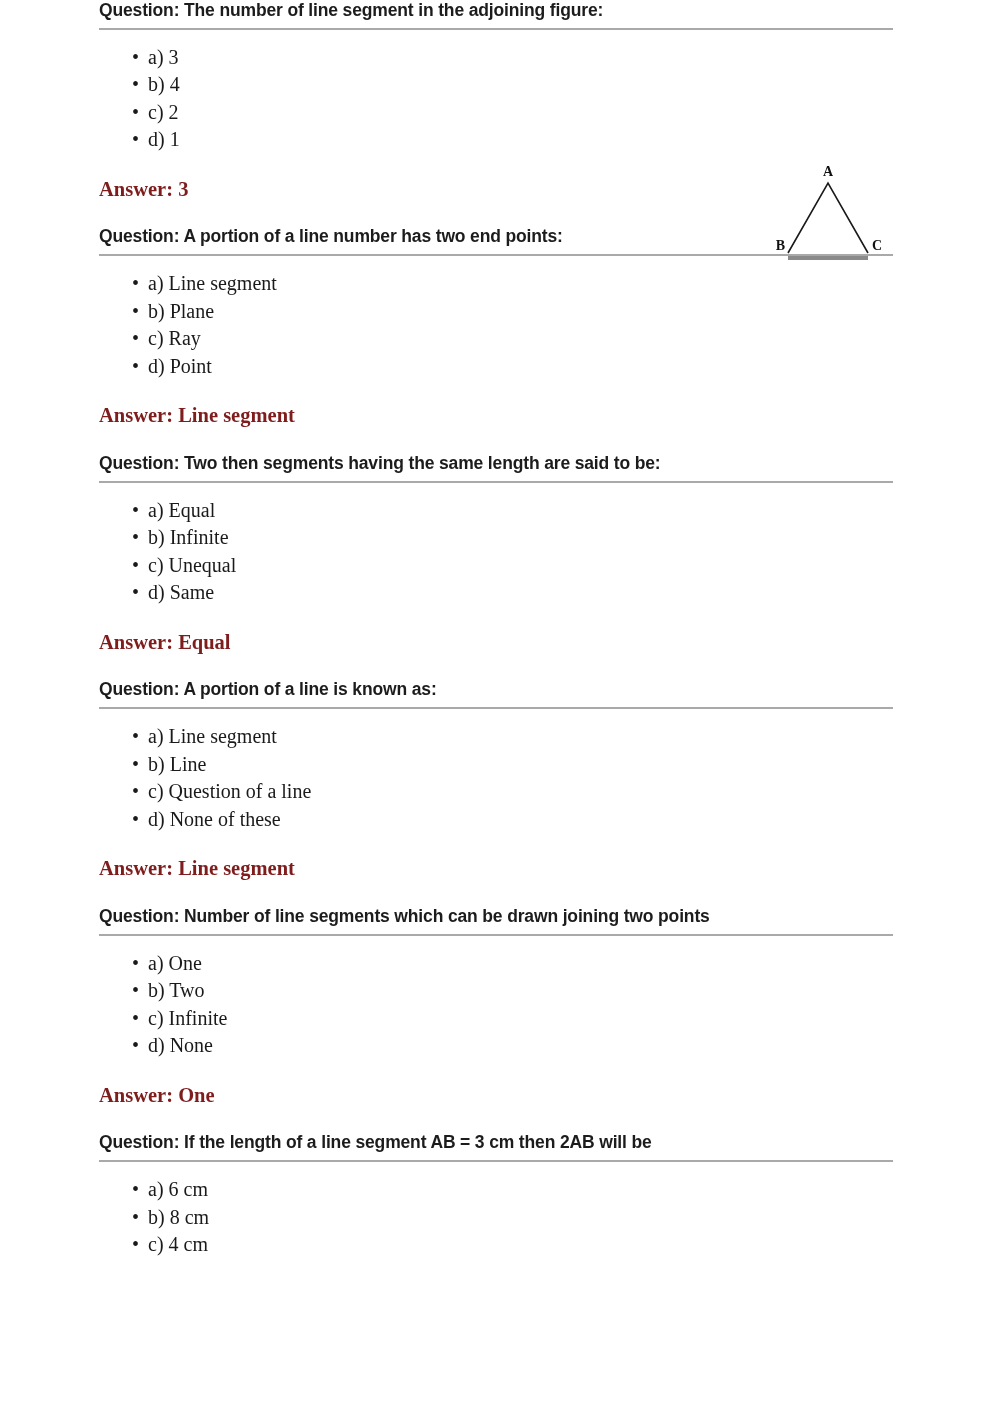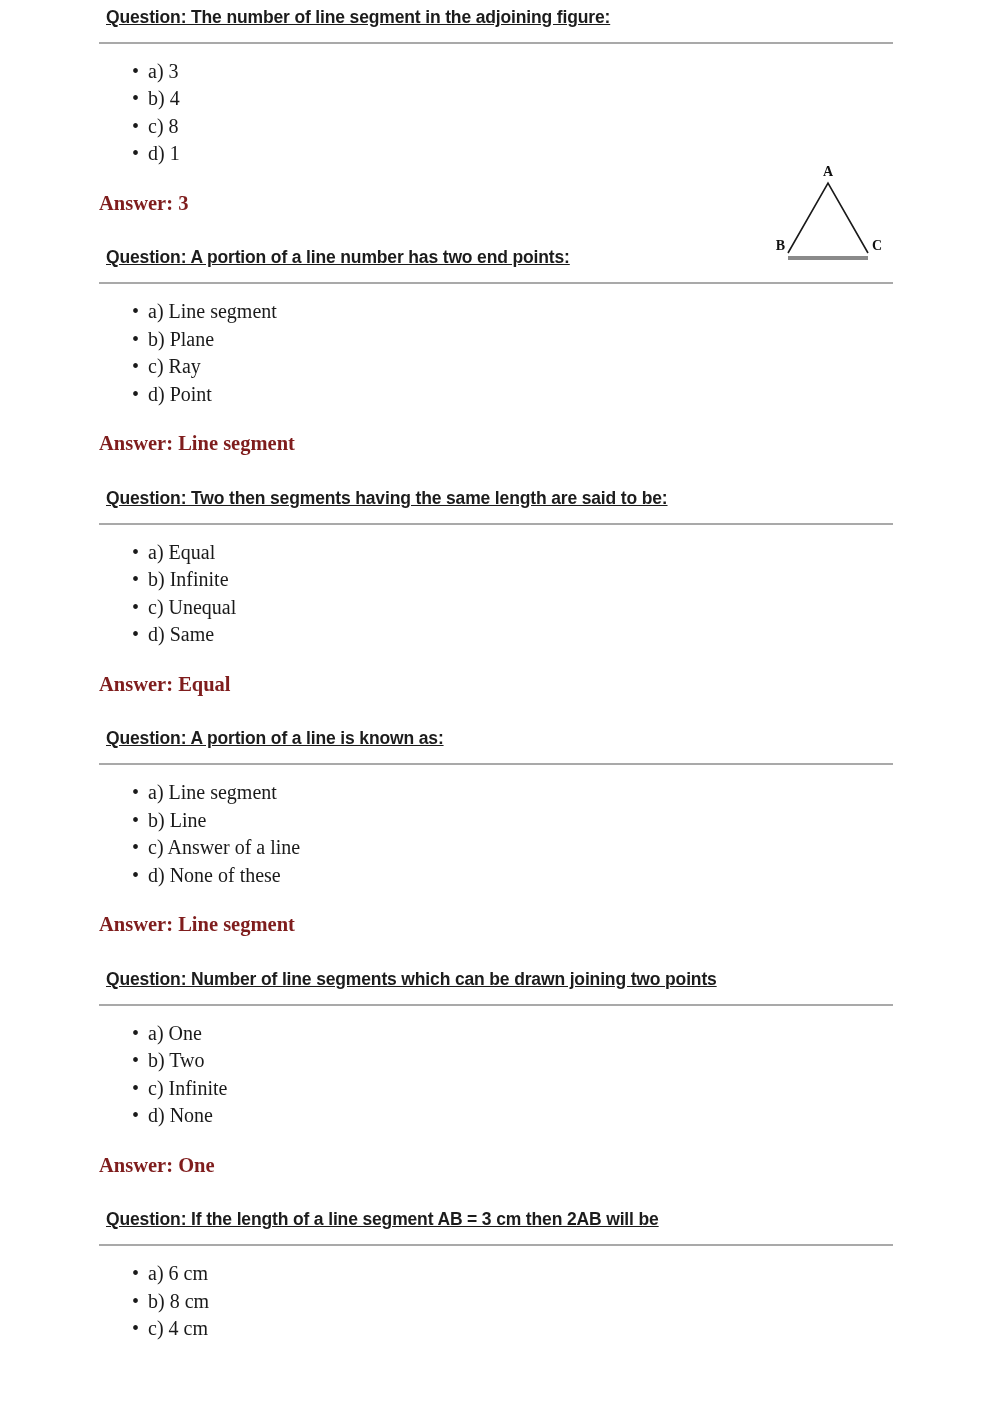--- a/index.html
+++ b/index.html
@@ -29,23 +29,22 @@
     margin: 0;
   }
 
   .question-heading {
     font-family: "Liberation Sans", "DejaVu Sans", sans-serif;
     font-weight: bold;
     font-size: 17.5px;
     line-height: 1.25;
     color: #1c1c1c;
     letter-spacing: -0.15px;
-    margin: 7px;
+    margin: 0;
     padding: 0 0 6px 0;
-    text-decoration: underline;
   }
 
   .q-rule {
     border: 0;
     border-top: 2px solid #a9a9a9;
     margin: 0 0 0 0;
     height: 0;
     width: 100%;
   }
 
@@ -108,21 +107,21 @@
 <body>
 
 <div class="page">
   <div id="blocks-root">
       <div class="qa-block">
         <div class="question-heading">Question: The number of line segment in the adjoining figure:</div>
         <hr class="q-rule">
         <ul class="options">
           <li><span class="bullet">•</span><span>a) 3</span></li>
           <li><span class="bullet">•</span><span>b) 4</span></li>
-          <li><span class="bullet">•</span><span>c) 8</span></li>
+          <li><span class="bullet">•</span><span>c) 2</span></li>
           <li><span class="bullet">•</span><span>d) 1</span></li>
         </ul>
         <div class="answer-line">Answer: 3</div>
       </div>
       <div class="block-gap"></div>
       <div class="qa-block">
         <div class="question-heading">Question: A portion of a line number has two end points:</div>
         <hr class="q-rule">
         <ul class="options">
           <li><span class="bullet">•</span><span>a) Line segment</span></li>
@@ -144,21 +143,21 @@
         </ul>
         <div class="answer-line">Answer: Equal</div>
       </div>
       <div class="block-gap"></div>
       <div class="qa-block">
         <div class="question-heading">Question: A portion of a line is known as:</div>
         <hr class="q-rule">
         <ul class="options">
           <li><span class="bullet">•</span><span>a) Line segment</span></li>
           <li><span class="bullet">•</span><span>b) Line</span></li>
-          <li><span class="bullet">•</span><span>c) Answer of a line</span></li>
+          <li><span class="bullet">•</span><span>c) Question of a line</span></li>
           <li><span class="bullet">•</span><span>d) None of these</span></li>
         </ul>
         <div class="answer-line">Answer: Line segment</div>
       </div>
       <div class="block-gap"></div>
       <div class="qa-block">
         <div class="question-heading">Question: Number of line segments which can be drawn joining two points</div>
         <hr class="q-rule">
         <ul class="options">
           <li><span class="bullet">•</span><span>a) One</span></li>

